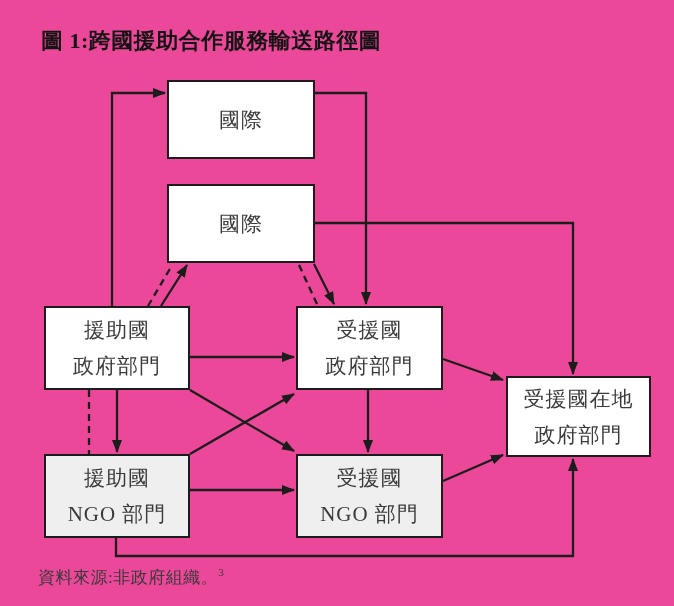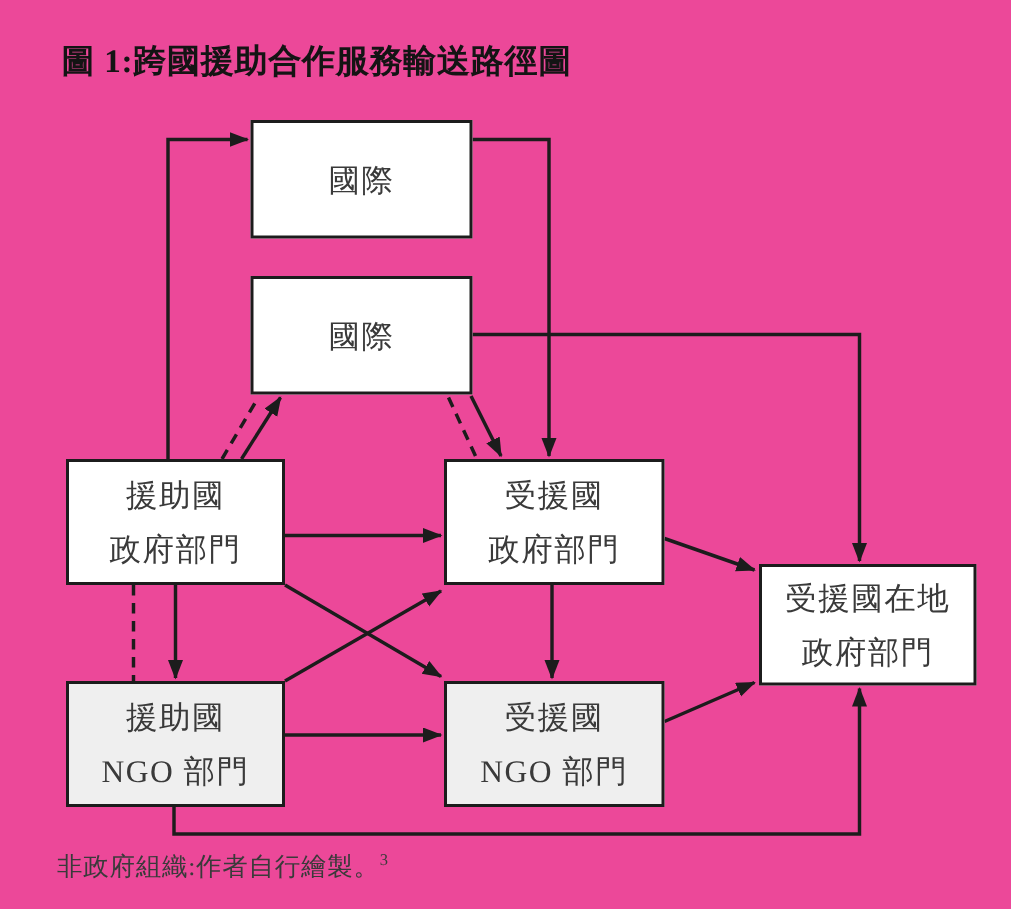--- a/index.html
+++ b/index.html
@@ -117,14 +117,14 @@
       <div class="node" style="left: 44px; top: 454px; width: 146px; height: 84px; background: rgb(239, 239, 239);">
         <span>援助國</span>
         <span>NGO 部門</span>
       </div>
       <div class="node" style="left: 296px; top: 454px; width: 147px; height: 84px; background: rgb(239, 239, 239);">
         <span>受援國</span>
         <span>NGO 部門</span>
       </div>
     </div>
 
-  <p class="source-note"><span>非政府組織:作者自行繪製。</span><sup>3</sup></p>
+  <p class="source-note"><span>資料來源:非政府組織。</span><sup>3</sup></p>
 </div>
 
 </body></html>

